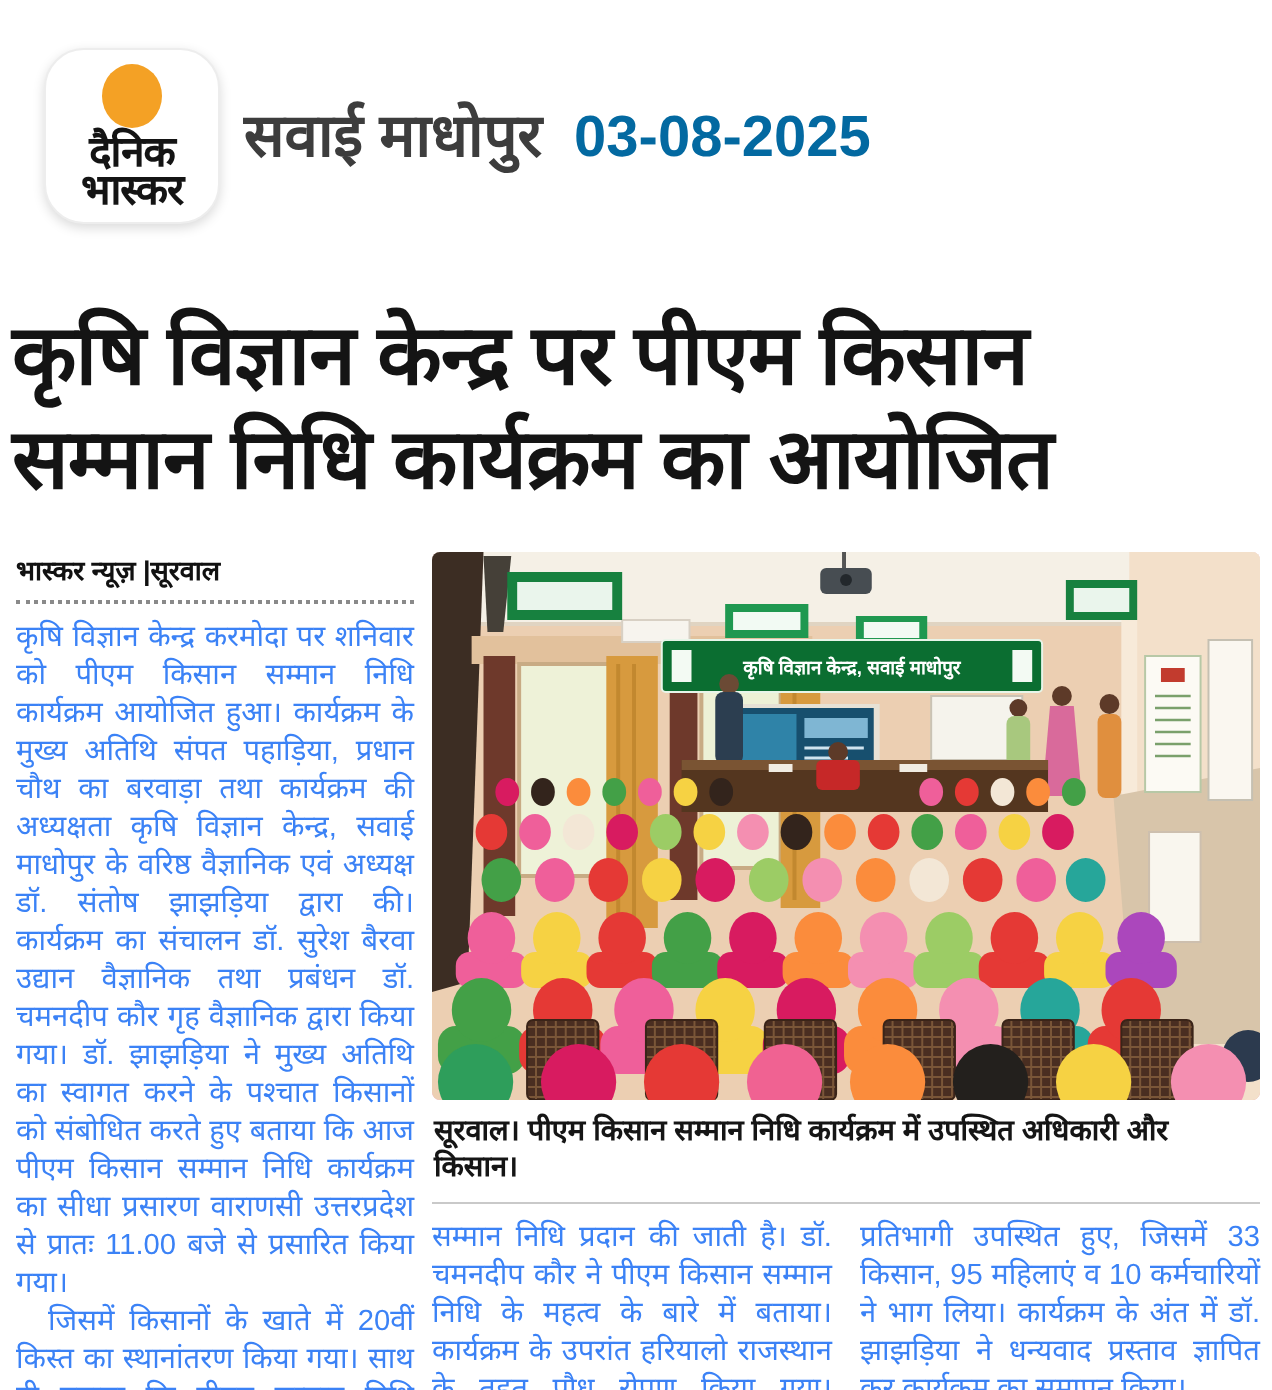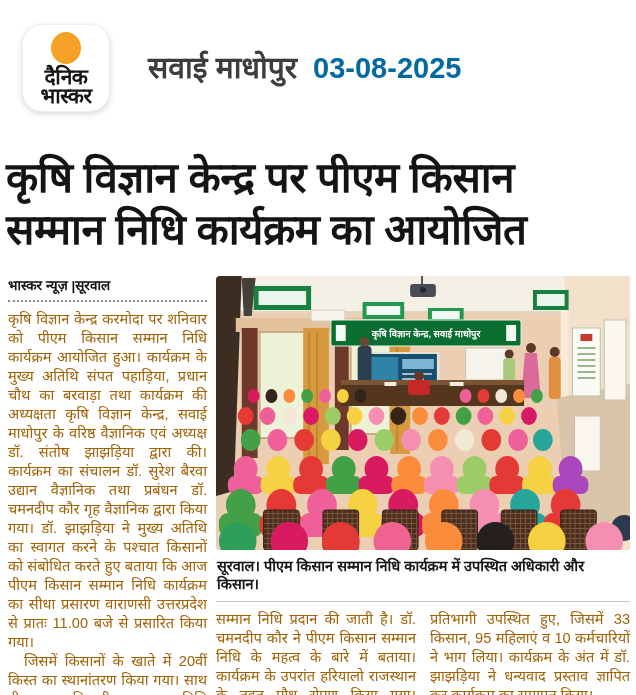--- a/index.html
+++ b/index.html
@@ -7,36 +7,36 @@
   body { font-family:"Liberation Sans","DejaVu Sans",sans-serif; color:#1d1d1d; }
 
   
   .header { position:relative; height:118px; }
   .logo { position:absolute; left:22px; top:24px; width:88px; height:88px;
           background:#fff; border:1px solid #ededed; border-radius:20px;
           box-shadow:0 2px 6px rgba(0,0,0,.15);
           display:flex; flex-direction:column; align-items:center; justify-content:center; }
   .logo-sun { width:30px; height:32px; border-radius:50%; background:#F4A125; margin-bottom:3px; }
   .logo-line { font-size:21px; font-weight:800; line-height:19px; color:#141414; letter-spacing:-.5px; }
-  .masthead { position:absolute; left:148px; top:46px; display:flex; align-items:baseline; gap:16px;text-align:right; }
+  .masthead { position:absolute; left:122px; top:46px; display:flex; align-items:baseline; gap:16px;text-align:right; }
   .location { font-size:30px; font-weight:700; color:#3d3d3d; }
   .pubdate  { font-size:29px; font-weight:700; color:#0369a1; }
 
   
   .headline { margin:34px 6px 0 6px; font-size:42px; line-height:52px;
               font-weight:800; color:#141414; letter-spacing:-.5px; }
   .headline span { display:block; }
 
   
   .content { display:flex; margin-top:20px; padding:0 6px 0 8px; }
   .left-col { width:199px; flex:none; margin-right:9px; }
   .byline { text-align:left; font-size:13.5px; font-weight:700; color:#111;
             padding-bottom:6px; border-bottom:2px dotted #8a8a8a; margin-bottom:8px; }
   .body-text { font-size:14.6px; line-height:19px; text-align:justify;
-               font-weight:500; color:#a16207; }
+               font-weight:500; color:#3b82f6; }
   .indent { text-indent:16px; }
 
   .right-area { flex:1; display:flex; flex-direction:column; min-width:0; }
   .photo { width:100%; height:274px; border-radius:4px; overflow:hidden; background:#f9a8d4; }
   .photo svg { width:100%; height:100%; display:block; }
   .caption { margin-top:7px; font-size:14.5px; font-weight:700; color:#151515;
              line-height:18px; padding:0 1px; }
   .divider { border-top:1px solid #c9c9c9; margin:8px 0 8px 0; }
   .bottom-cols { display:flex; gap:14px; }
   .bottom-cols .col { flex:1; min-width:0; }

